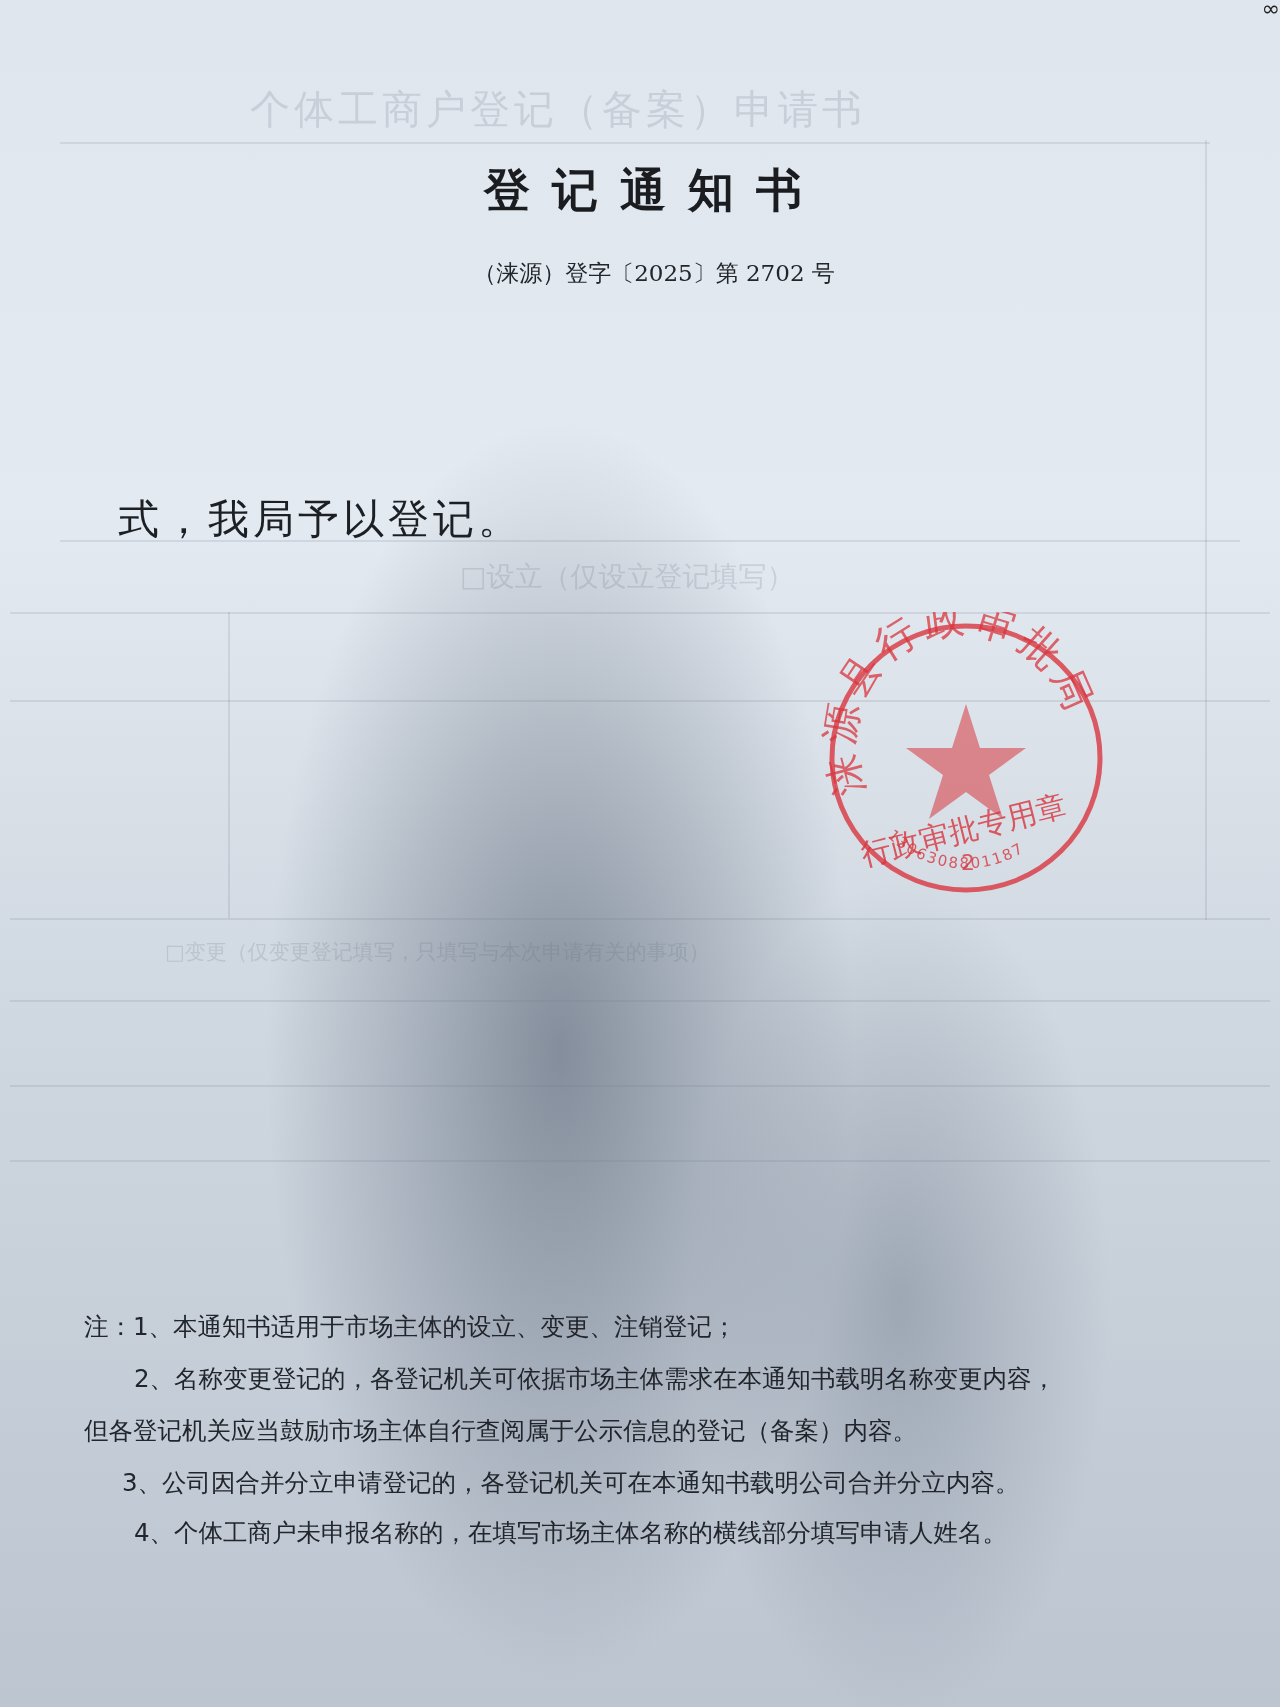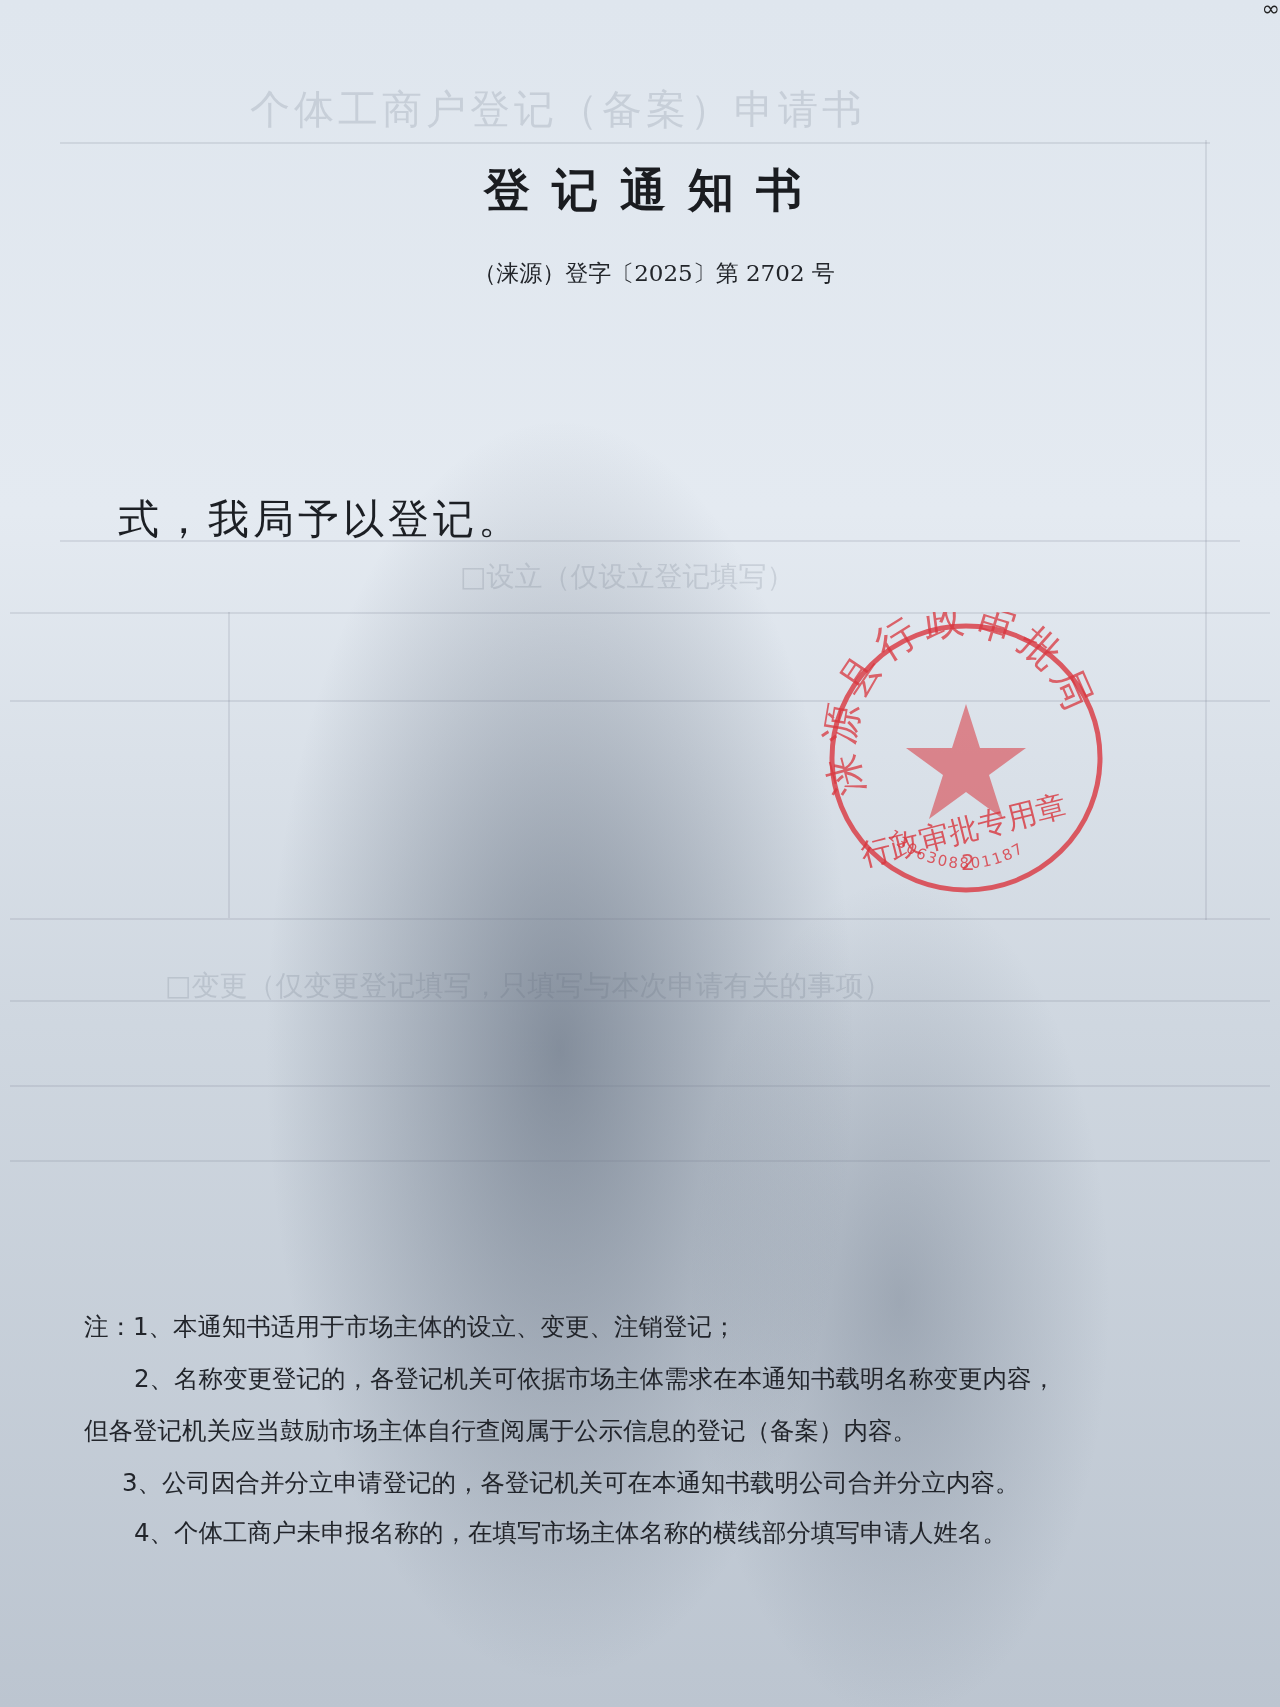--- a/index.html
+++ b/index.html
@@ -142,21 +142,21 @@
       font-family: "DejaVu Sans", sans-serif;
     }
   </style>
 </head>
 <body>
 
 <div class="paper">
 
   <div class="ghost" style="left:250px; top:82px; font-size:40px; letter-spacing:4px;">个体工商户登记（备案）申请书</div>
   <div class="ghost" style="left:460px; top:558px; font-size:28px;">□设立（仅设立登记填写）</div>
-  <div class="ghost" style="left:165px; top:938px; font-size:28px;margin-top:29px;">□变更（仅变更登记填写，只填写与本次申请有关的事项）</div>
+  <div class="ghost" style="left:165px; top:938px; font-size:21px;">□变更（仅变更登记填写，只填写与本次申请有关的事项）</div>
 
   <div class="ghost-line" style="left:60px; top:142px; width:1150px; height:2px;"></div>
   <div class="ghost-line" style="left:60px; top:540px; width:1180px; height:2px;"></div>
   <div class="ghost-line" style="left:10px; top:612px; width:1260px; height:2px;"></div>
   <div class="ghost-line" style="left:10px; top:700px; width:1260px; height:2px;"></div>
   <div class="ghost-line" style="left:10px; top:918px; width:1260px; height:2px;"></div>
   <div class="ghost-line" style="left:10px; top:1000px; width:1260px; height:2px;"></div>
   <div class="ghost-line" style="left:10px; top:1085px; width:1260px; height:2px;"></div>
   <div class="ghost-line" style="left:10px; top:1160px; width:1260px; height:2px;"></div>
   <div class="ghost-line" style="left:228px; top:612px; width:2px; height:306px;"></div>

